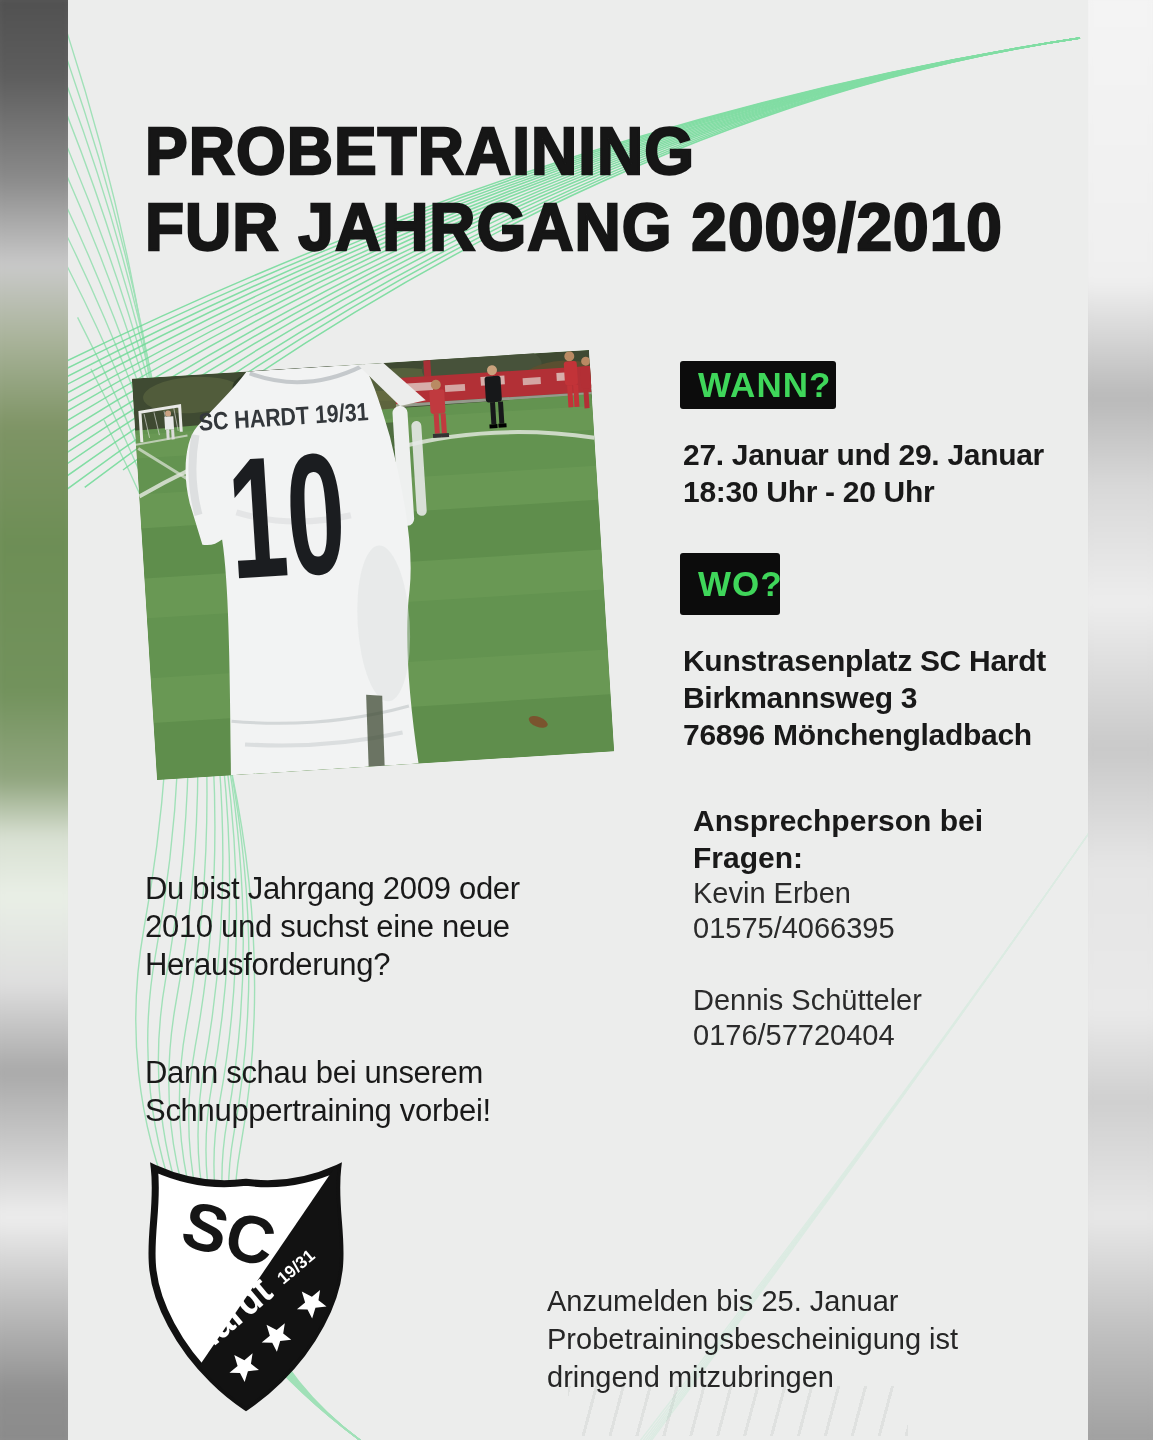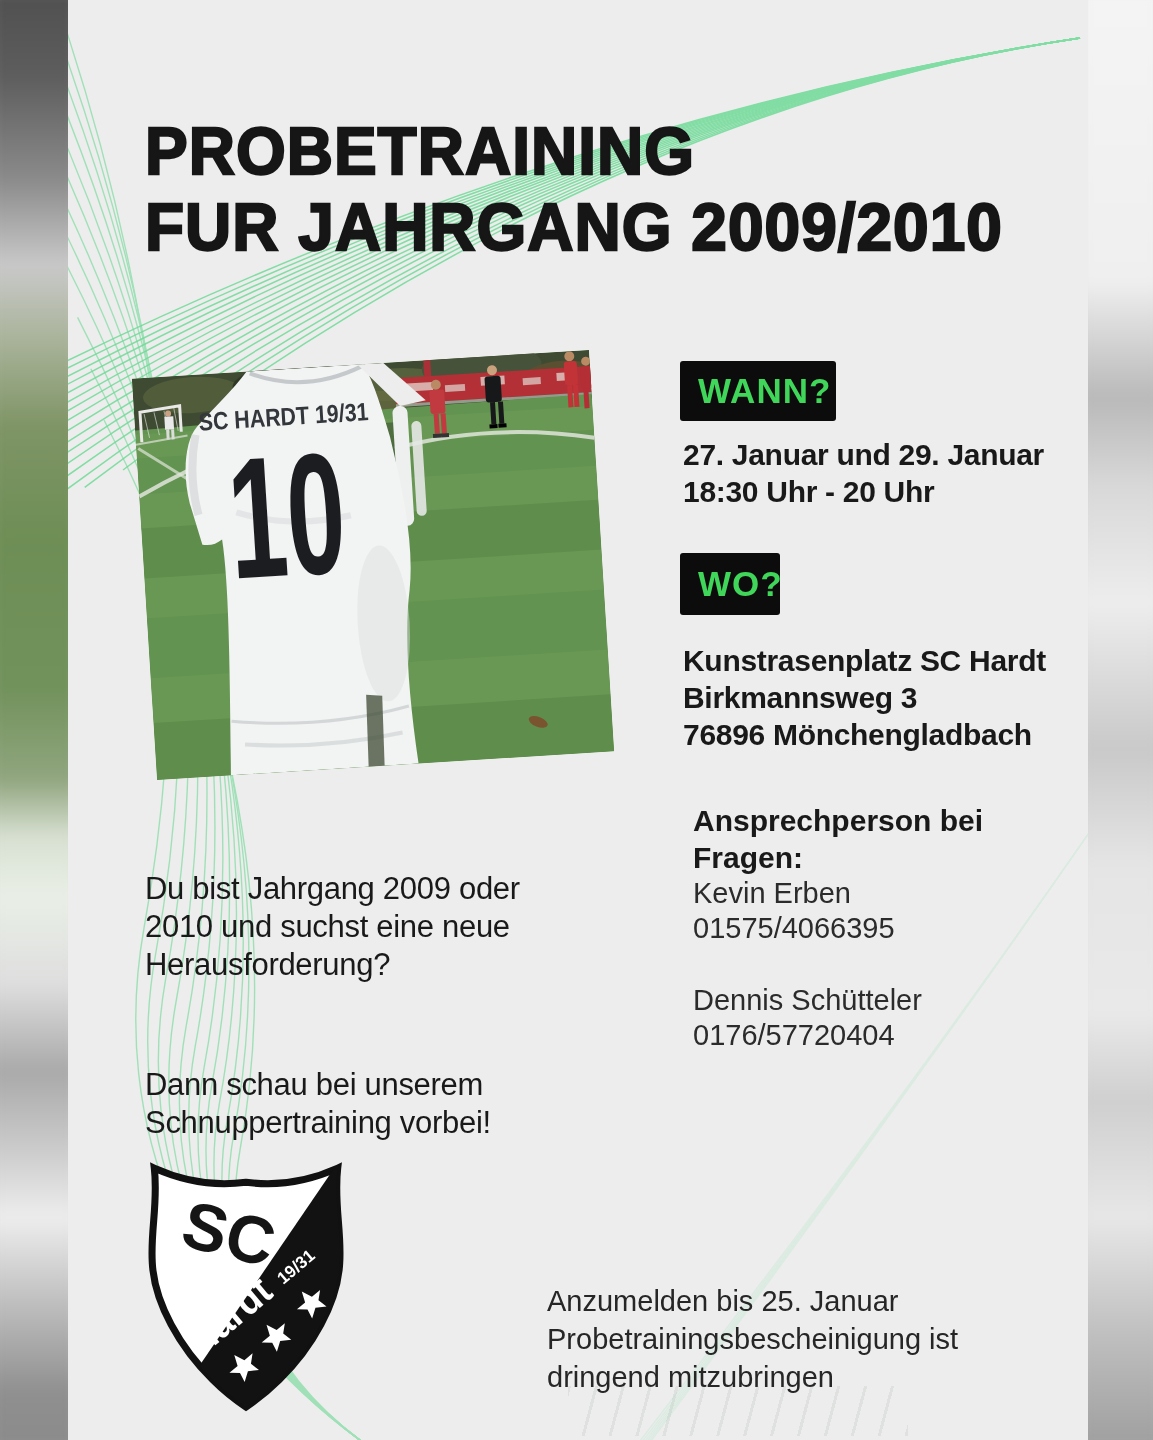--- a/index.html
+++ b/index.html
@@ -53,42 +53,42 @@
     position:absolute;left:76px;top:364px;width:458px;height:402px;
     transform:rotate(-3.6deg);transform-origin:center center;
     overflow:hidden;
   }
   .photo-wrap svg{display:block;}
   
   .badge{
     position:absolute;background:var(--badge-black);border-radius:3px;
     display:flex;align-items:center;padding-left:18px;
   }
-  .badge-wann{left:612px;top:361px;width:156px;height:60px;}
+  .badge-wann{left:612px;top:361px;width:156px;height:48px;}
   .badge-wo{left:612px;top:553px;width:100px;height:62px;}
   .badge span{
     color:var(--accent-green);font-weight:bold;font-size:35px;letter-spacing:1px;
   }
   
   .bold-lines div{
     font-weight:bold;font-size:30px;line-height:37px;color:#191919;
     letter-spacing:-0.3px;white-space:nowrap;
   }
   .when{position:absolute;left:615px;top:436px;}
   .where{position:absolute;left:615px;top:602px;margin-top:40px;}
   .contact{position:absolute;left:625px;top:802px;}
   .contact .h{font-weight:bold;font-size:30px;line-height:37px;color:#191919;}
   .contact .r{font-weight:400;font-size:29px;line-height:35px;color:#2b2b2b;}
   .contact .gap{height:37px;}
   .question{position:absolute;left:77px;top:870px;}
   .question div,.cta div{
     font-weight:normal;font-size:31px;line-height:38px;color:#191919;
     letter-spacing:-0.3px;white-space:nowrap;
   }
-  .cta{position:absolute;left:77px;top:1054px;margin-top:12px;}
+  .cta{position:absolute;left:77px;top:1054px;}
   .note{position:absolute;left:479px;top:1282px;}
   .note div{
     font-weight:400;font-size:29px;line-height:38px;color:#262626;white-space:nowrap;
   }
   .crest{position:absolute;left:72px;top:1152px;}
   .watermark{
     position:absolute;left:500px;top:1386px;width:340px;height:50px;
     background:repeating-linear-gradient(105deg,
       rgba(110,120,115,0.10) 0 3px, transparent 3px 26px);
   }

